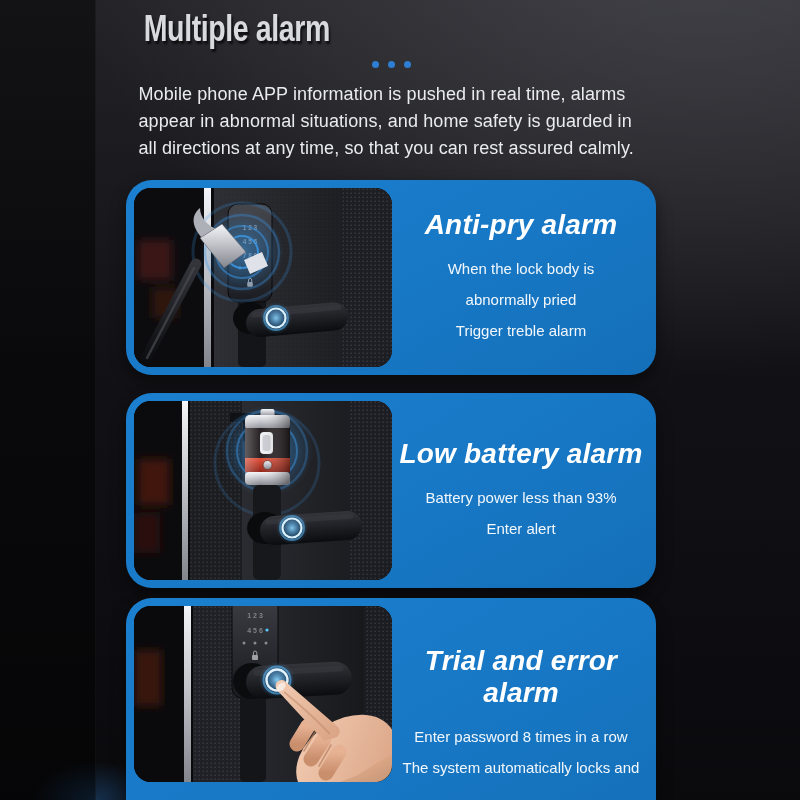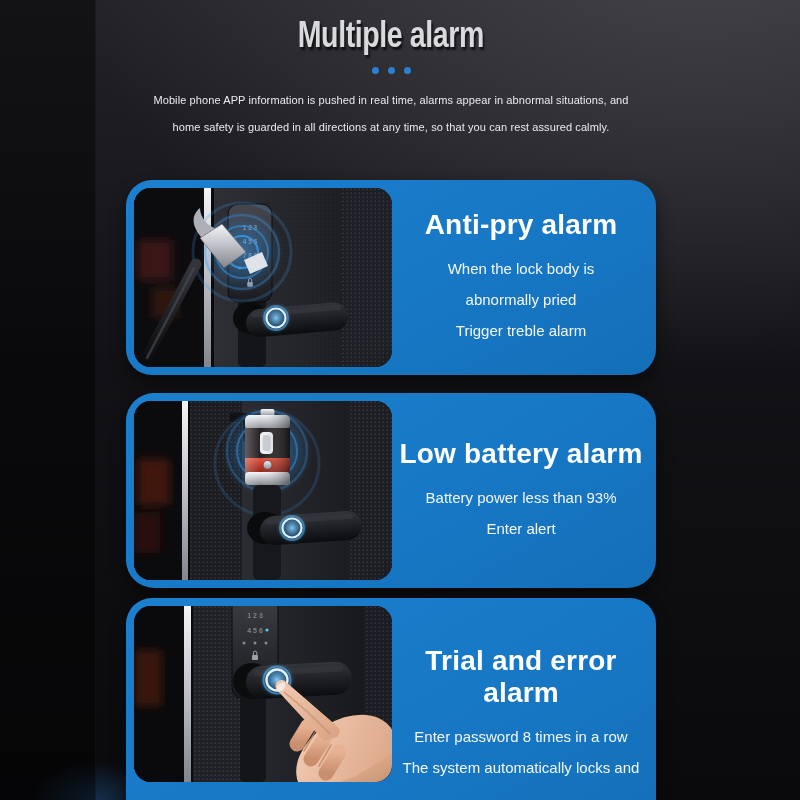--- a/index.html
+++ b/index.html
@@ -9,54 +9,54 @@
     background:
       radial-gradient(90px 55px at 95px 800px, rgba(47,134,222,.30), rgba(47,134,222,0) 70%),
       radial-gradient(130% 95% at 88% -12%, #45454c 0%, rgba(69,69,76,0) 62%),
       linear-gradient(180deg,#232327 0%,#121216 45%,#0a0a0d 100%);
   }
   .stage::before{ 
     content:"";position:absolute;left:0;top:0;width:95px;height:100%;
     background:rgba(0,0,0,.45);border-right:1px solid rgba(255,255,255,.04);
   }
   .content{position:absolute;left:126px;top:0;width:530px;}
-  .hero{padding-top:15px;text-align:center;}
+  .hero{padding-top:9px;}
   .hero h1{
     margin:0;font-size:34px;font-weight:900;letter-spacing:-.5px;color:#d9dade;
     text-shadow:2px 3px 2px rgba(0,0,0,.65);
   }
   .hero h1 span{display:inline-block;transform:scaleX(.84) scaleY(1.08);transform-origin:50% 50%;}
   .dots{display:flex;justify-content:center;gap:9px;margin-top:13px;}
   .dot{width:7px;height:7px;border-radius:50%;background:var(--dot-blue,#2e7fd2);}
   .intro{
-    margin:13px auto 0;max-width:505px;font-size:11px;line-height:27px;
+    margin:13px auto 0;max-width:505px;font-size:18px;line-height:27px;
     color:#e9ebee;letter-spacing:.1px;
   }
   .card{
     position:absolute;left:0;width:530px;height:195px;border-radius:26px;
     background:linear-gradient(150deg,#1b80cf 0%,var(--card-blue,#1777c4) 60%,#146fb8 100%);
     box-shadow:0 7px 16px rgba(0,0,0,.45);
   }
-  .card.c1{top:180px;} .card.c2{top:393px;border-radius:28px;} .card.c3{top:598px;height:232px;}
+  .card.c1{top:180px;} .card.c2{top:393px;} .card.c3{top:598px;height:232px;}
   .photo{
     position:absolute;left:8px;top:8px;width:258px;height:179px;border-radius:17px;
     overflow:hidden;background:#141519;
   }
   .c3 .photo{height:176px;}
   .photo svg{display:block;width:100%;height:100%;}
   .photo::after{
     content:"";position:absolute;inset:0;border-radius:17px;pointer-events:none;
     background:radial-gradient(130% 125% at 48% 42%, rgba(0,0,0,0) 52%, rgba(0,0,0,.5) 100%);
   }
   .card-text{
     position:absolute;left:266px;right:6px;top:0;bottom:0;
     display:flex;flex-direction:column;justify-content:center;align-items:center;
     text-align:center;color:#fff;
   }
-  .card-text h2{margin:0 0 12px 0;font-size:28px;font-weight:700;letter-spacing:.2px;}
+  .card-text h2{margin:0 0 12px 0;font-size:28px;font-weight:700;letter-spacing:.2px;font-style:italic;}
   .card-text .line{margin:4px;font-size:15px;line-height:23px;color:#f2f7fc;}
 </style>
 </head>
 <body>
 
 <div class="stage">
   <div class="content">
 
     <header class="hero">
       <h1><span>Multiple alarm</span></h1>

